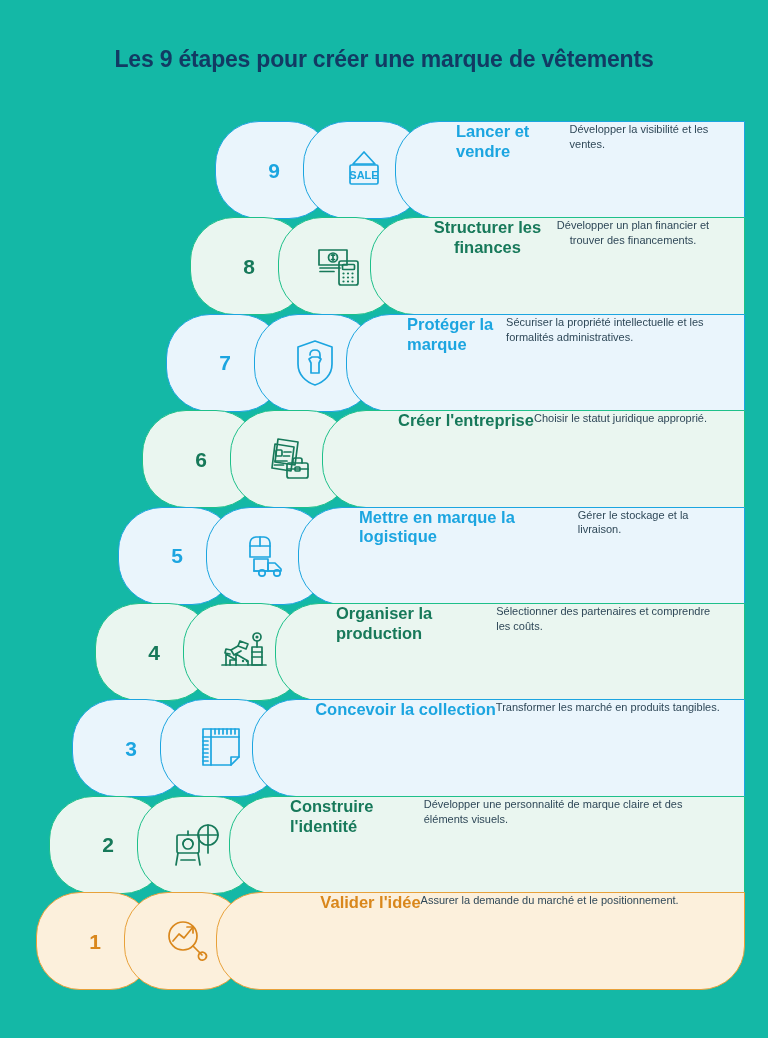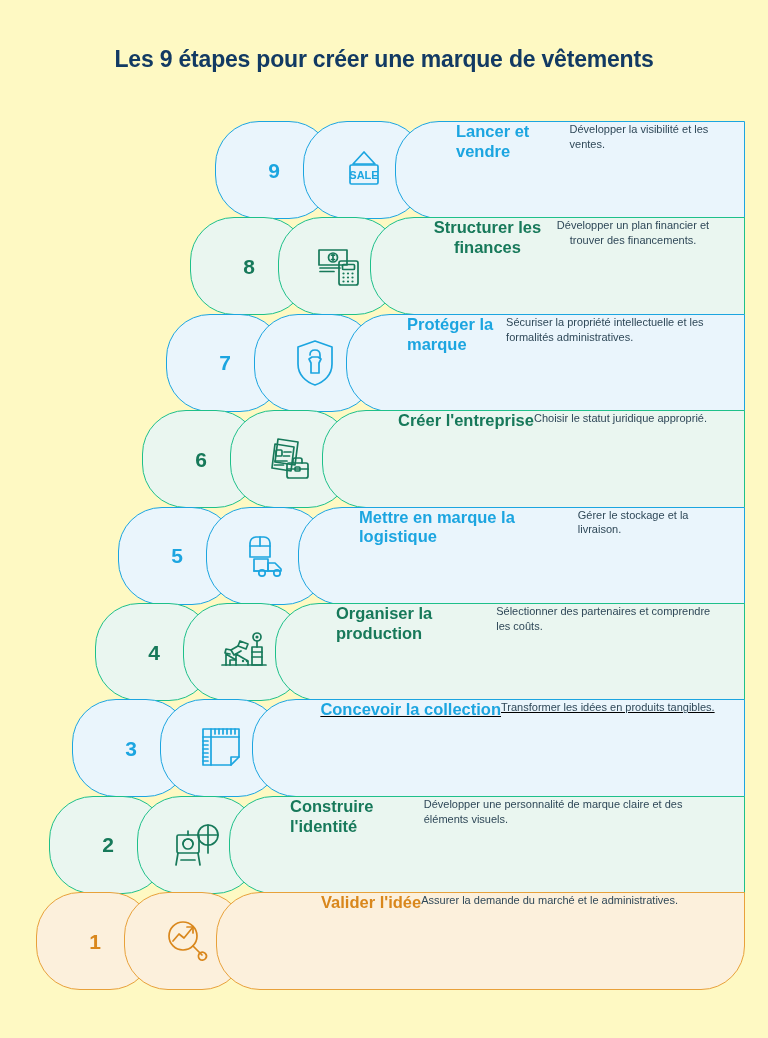--- a/index.html
+++ b/index.html
@@ -8,21 +8,21 @@
     height: 1038px;
     background: #ffffff;
     font-family: "Liberation Sans", sans-serif;
     overflow: hidden;
   }
 
   #page {
     position: relative;
     width: 768px;
     height: 1038px;
-    background: #fef9c3;
+    background: #14b8a6;
   }
 
   #page-title {
     position: absolute;
     top: 46px;
     left: 0;
     width: 768px;
     text-align: center;
     font-size: 23px;
     font-weight: bold;
@@ -279,23 +279,23 @@
         <div class="panel icon-panel">
     <svg class="icon-svg" width="46" height="48" viewBox="0 0 46 48">
       <path d="M5 5 h36 v28 l-8 8 h-28 z"></path>
       <path d="M41 33 h-8 v8"></path>
       <path d="M5 13 h36"></path>
       <path d="M13 5 v36"></path>
       <path d="M17 5 v5 M21 5 v5 M25 5 v5 M29 5 v5 M33 5 v5 M37 5 v5"></path>
       <path d="M5 17 h5 M5 21 h5 M5 25 h5 M5 29 h5 M5 33 h5 M5 37 h5"></path>
     </svg>
         </div>
-        <div class="panel text-panel" style="width: 493px; text-decoration: underline;">
+        <div class="panel text-panel" style="width: 493px;">
           <div class="step-title">Concevoir la collection</div>
-          <div class="step-desc">Transformer les idées en produits tangibles.</div>
+          <div class="step-desc">Transformer les marché en produits tangibles.</div>
         </div>
       </div>
       <div class="step-row" style="left: 49px; top: 795.8px; width: 696px; z-index: 8; --accent: #1EC08A; --fill: #EAF6F0; --accent-text: #17795A; --accent-icon: #17795A;">
         <div class="panel num-panel">
           <span class="num-text">2</span>
         </div>
         <div class="panel icon-panel">
     <svg class="icon-svg" width="52" height="48" viewBox="0 0 52 48">
       <rect x="5" y="14" width="22" height="18" rx="1.5"></rect>
       <circle cx="16" cy="23" r="5"></circle>
@@ -320,18 +320,18 @@
     <svg class="icon-svg" width="52" height="48" viewBox="0 0 52 48">
       <circle cx="24" cy="19" r="14"></circle>
       <path d="M34 29 l9 9"></path>
       <path d="M41 36 a4 4 0 1 0 5.6 5.6 a4 4 0 0 0 -5.6 -5.6"></path>
       <path d="M14 24 l6 -7 l5 4 l9 -11"></path>
       <path d="M28 10 h6 v6"></path>
     </svg>
         </div>
         <div class="panel text-panel" style="width: 529px;">
           <div class="step-title">Valider l'idée</div>
-          <div class="step-desc">Assurer la demande du marché et le administratives.</div>
+          <div class="step-desc">Assurer la demande du marché et le positionnement.</div>
         </div>
       </div>
     </div>
 
 </div>
 
 </body></html>

